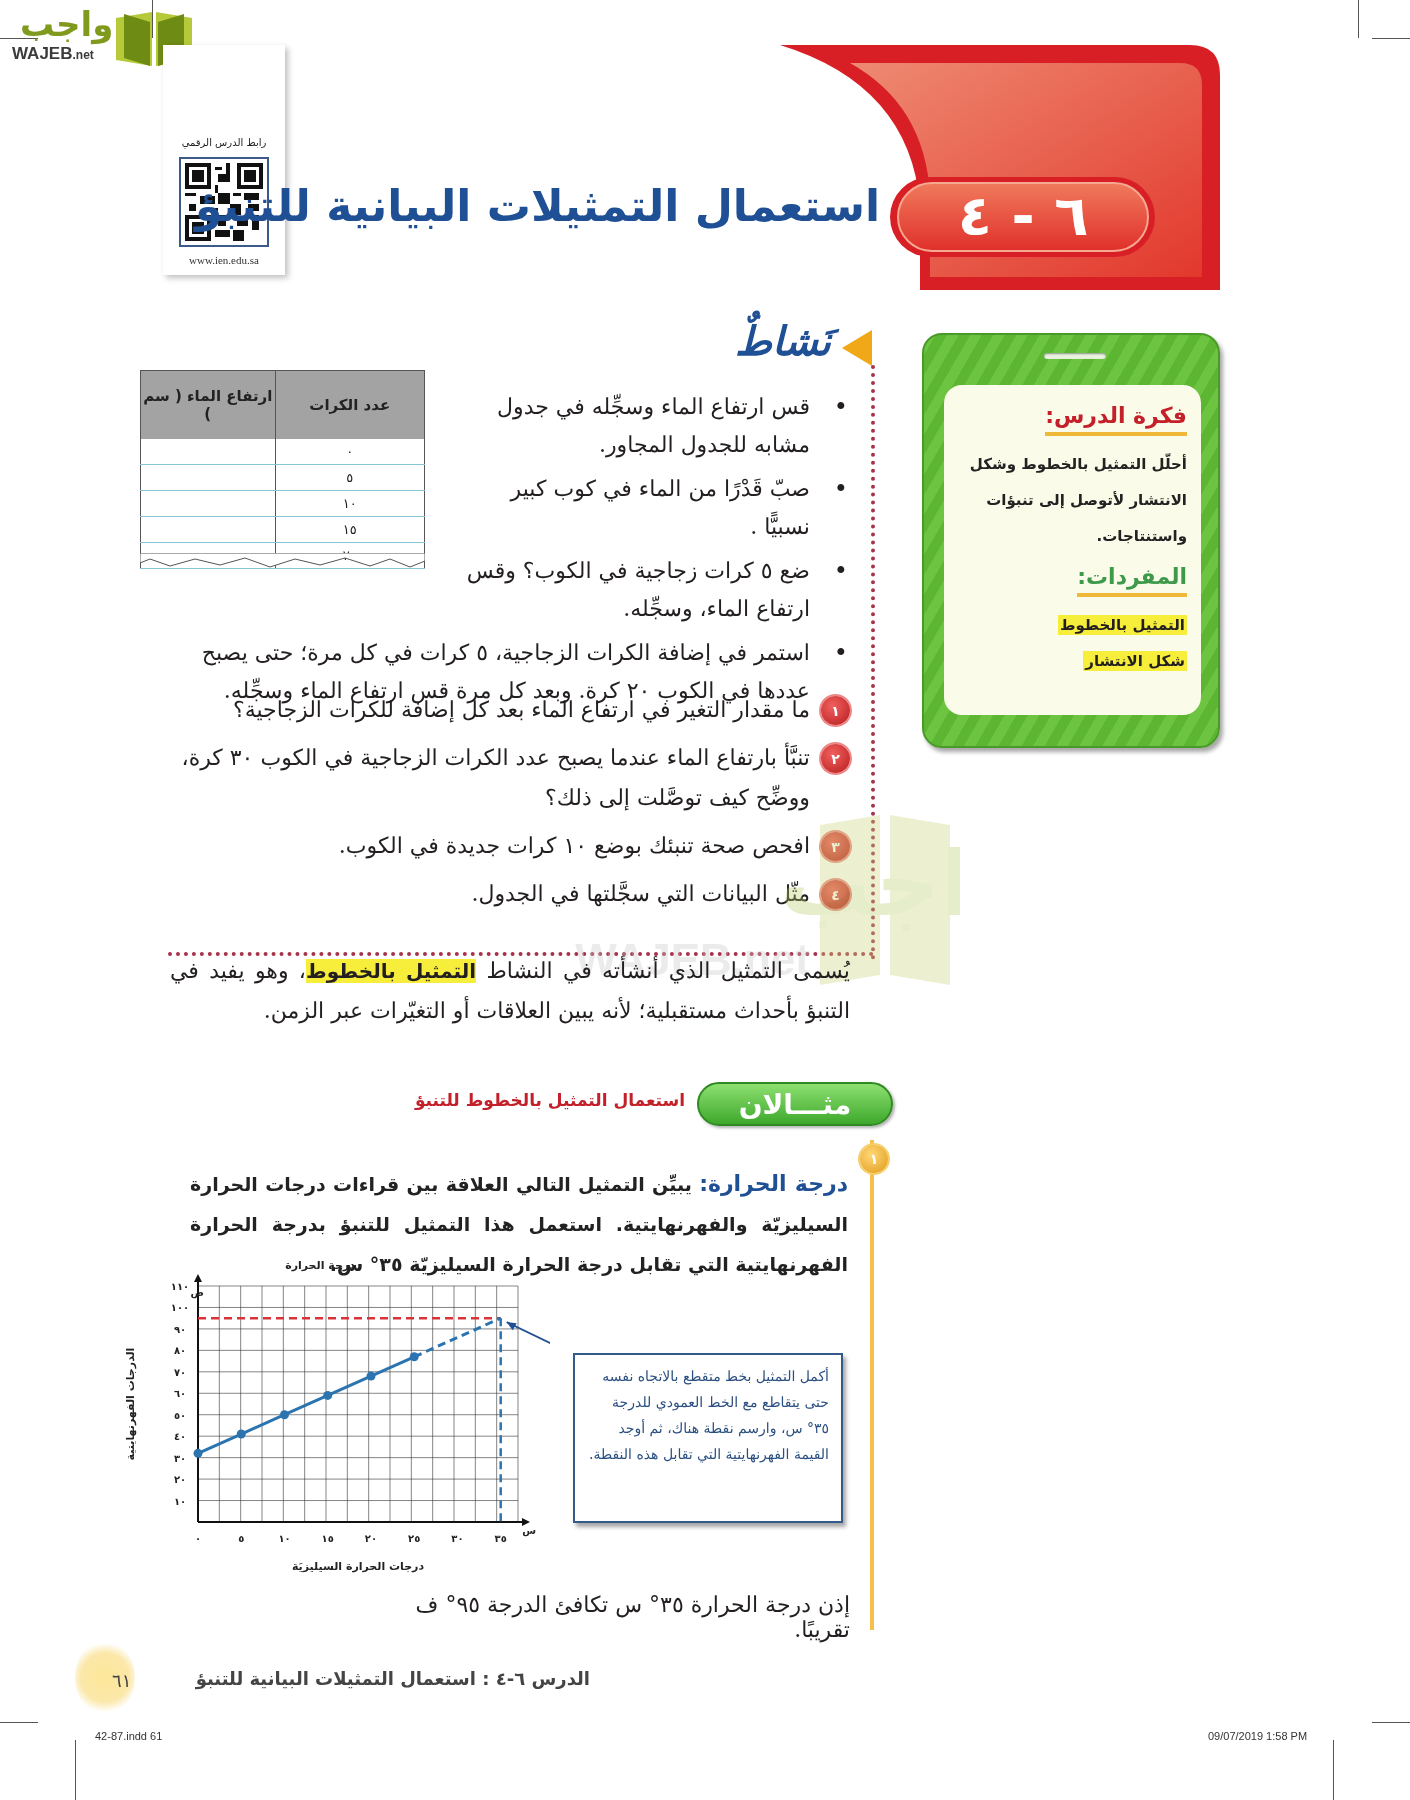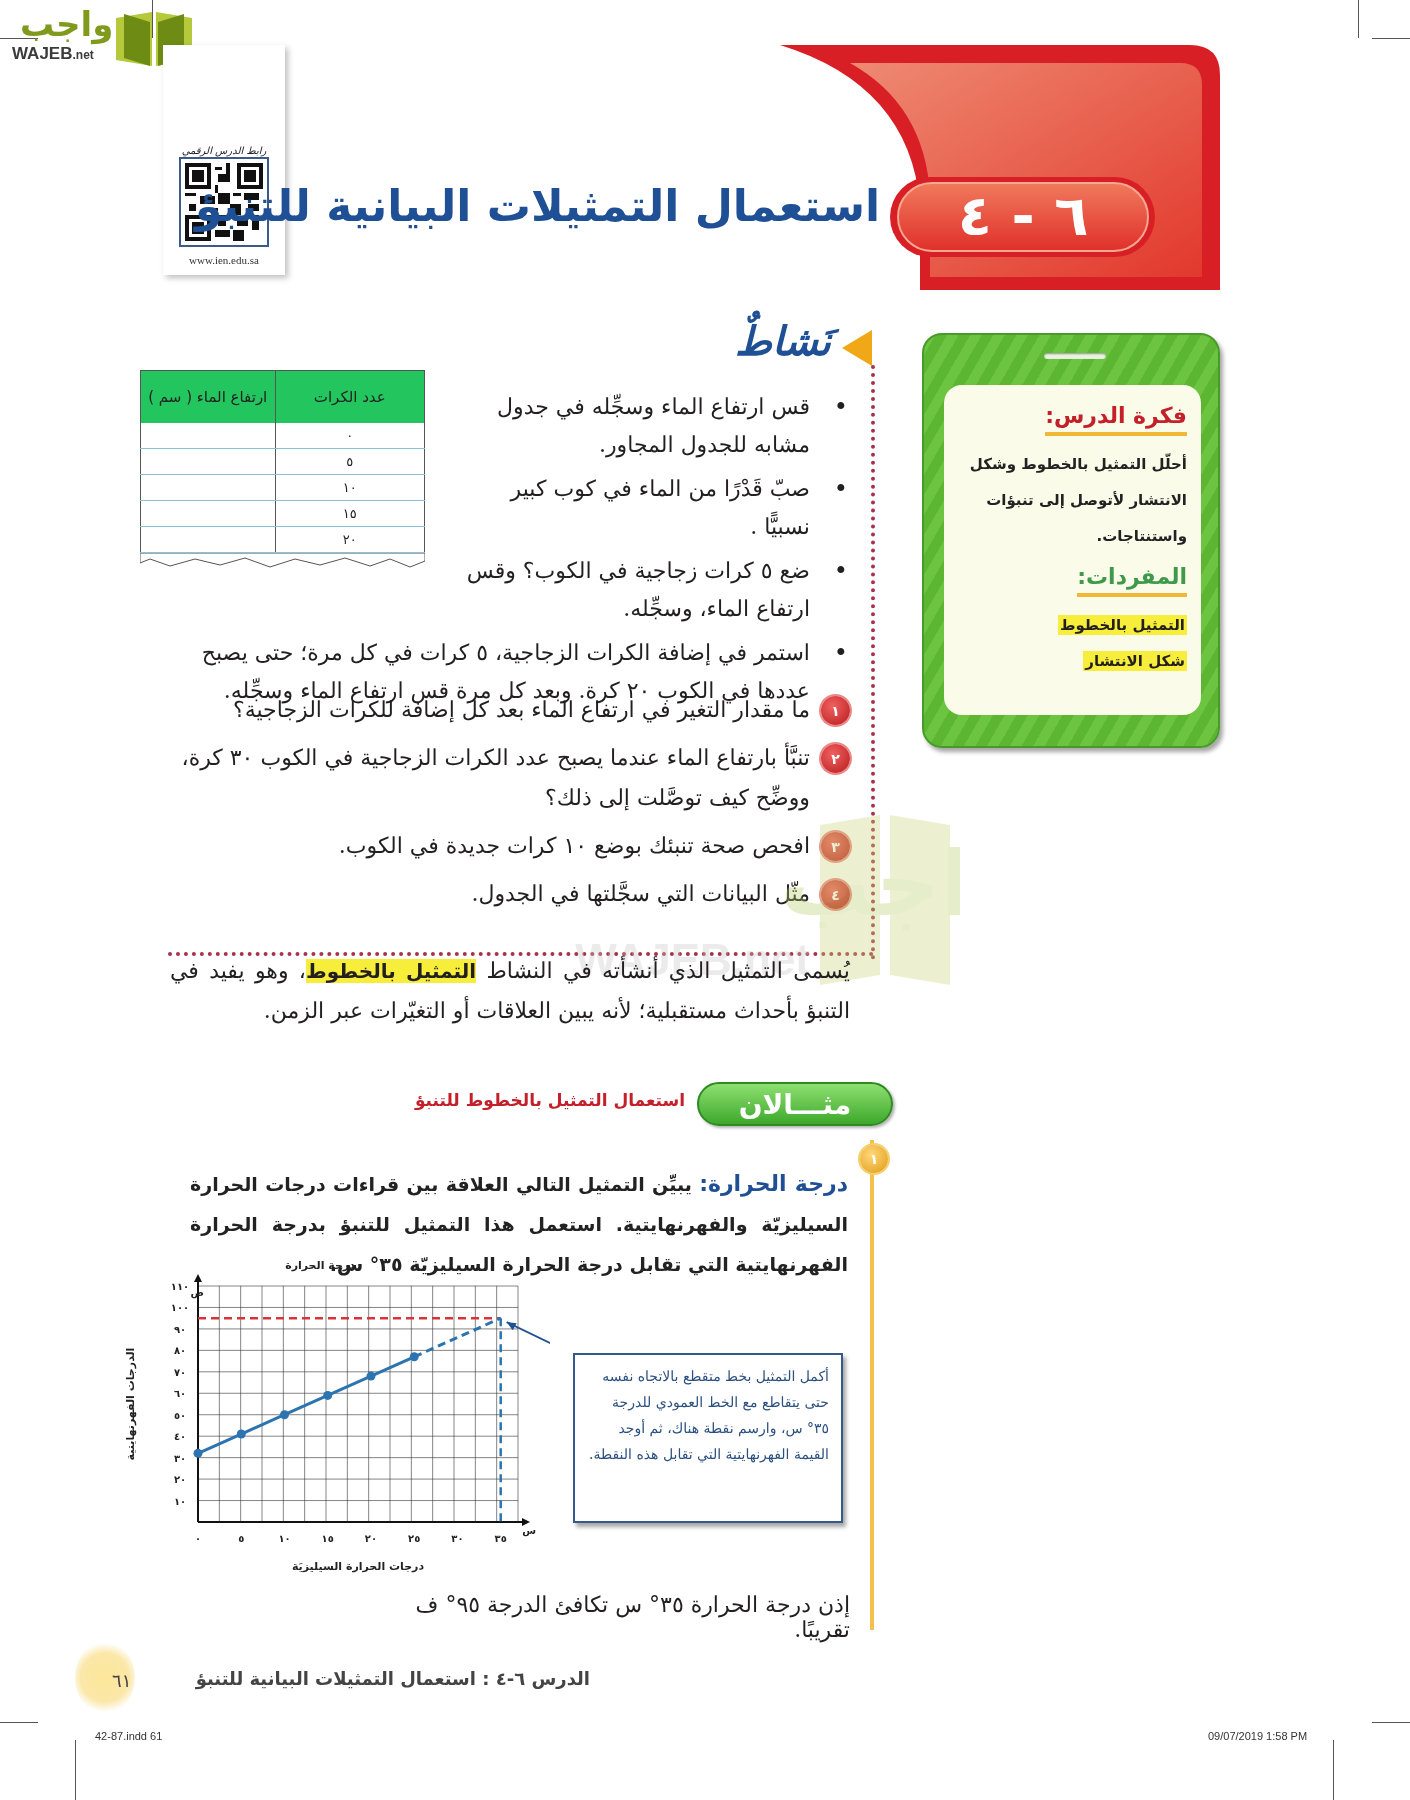--- a/index.html
+++ b/index.html
@@ -12,38 +12,38 @@
 
   
   .logo-wrap { left: 8px; top: 4px; width: 185px; height: 68px; }
   .logo-text-ar { position: absolute; left: 12px; top: 0px; font-family: "DejaVu Sans", sans-serif; font-weight: bold; font-size: 34px; color: #7f9a1c; direction: rtl; }
   .logo-text-en { position: absolute; left: 4px; top: 40px; font-family: "Liberation Sans", sans-serif; font-weight: bold; font-size: 17px; color: #3b3b3b; direction: ltr; }
   .logo-text-en span { font-size: 12px; }
   .logo-book { position: absolute; left: 106px; top: 4px; width: 80px; height: 60px; }
 
   
   .qr-card { left: 163px; top: 45px; width: 122px; height: 230px; background: #fff; box-shadow: 3px 3px 6px rgba(0,0,0,0.25); }
-  .qr-label { position: absolute; top: 100px; width: 100%; text-align: center; font-family: "DejaVu Sans", sans-serif; font-size: 10px; color: #222; font-style: italic; }
+  .qr-label { position: absolute; top: 92px; width: 100%; text-align: center; font-family: "DejaVu Sans", sans-serif; font-size: 10px; color: #222; }
   .qr-box { position: absolute; left: 16px; top: 112px; width: 90px; height: 90px; border: 2px solid #3b5a87; background: #fff; padding: 4px; }
   .qr-url { position: absolute; top: 209px; width: 100%; text-align: center; font-family: "Liberation Serif", serif; font-size: 11px; color: #333; direction: ltr; }
 
   
   .banner { left: 780px; top: 45px; width: 440px; height: 250px; }
   .lesson-title { left: 290px; top: 180px; width: 590px; text-align: center; font-family: "DejaVu Sans", sans-serif; font-weight: bold; font-size: 44px; color: #1f4f94; white-space: nowrap; }
   .lesson-num { position: absolute; left: 118px; top: 130px; width: 250px; height: 80px; display: flex; align-items: center; justify-content: center; font-family: "DejaVu Sans", sans-serif; font-weight: bold; font-size: 56px; color: #fff; direction: rtl; letter-spacing: 6px; }
 
   
   .activity-heading { left: 735px; top: 318px; font-family: "DejaVu Sans", sans-serif; font-weight: bold; font-size: 40px; color: #1f4f94; font-style: italic; }
   .activity-arrow { left: 842px; top: 330px; width: 0; height: 0; border-top: 18px solid transparent; border-bottom: 18px solid transparent; border-right: 30px solid #f0a818; }
   .dotted-v { left: 871px; top: 365px; width: 4px; height: 595px; border-right: 4px dotted #a8324a; }
   .dotted-h { left: 168px; top: 952px; width: 706px; height: 4px; border-top: 4px dotted #a8324a; }
 
   
   .act-table { left: 140px; top: 370px; width: 285px; border-collapse: collapse; font-family: "DejaVu Sans", sans-serif; font-size: 14px; direction: rtl; }
-  .act-table th { background: #22c55e; height: 52px; font-weight: normal; font-size: 15px; color: #222; border-left: 1px solid #555; border-right: 1px solid #555; border-top: 1px solid #555; }
+  .act-table th { background: #a3a3a3; height: 68px; font-weight: bold; font-size: 15px; color: #222; border-left: 1px solid #555; border-right: 1px solid #555; border-top: 1px solid #555; }
   .act-table td { height: 26px; border-bottom: 1px solid #87c5d6; text-align: center; font-size: 13px; color: #222; background: #fff; border-left: 1px solid #555; border-right: 1px solid #555; }
   .act-table .c1 { width: 150px; }
   .act-table .c2 { width: 135px; }
   .torn { left: 140px; top: 553px; width: 285px; height: 16px; }
 
   
   .bullets { left: 170px; top: 388px; width: 680px; font-size: 22px; line-height: 38px; direction: rtl; text-align: right; }
   .bullet { position: relative; padding-right: 40px; margin-bottom: 6px; }
   .bullet::before { content: "•"; position: absolute; right: 2px; top: 0; font-size: 24px; }
   .b1 { margin-right: 0; }

